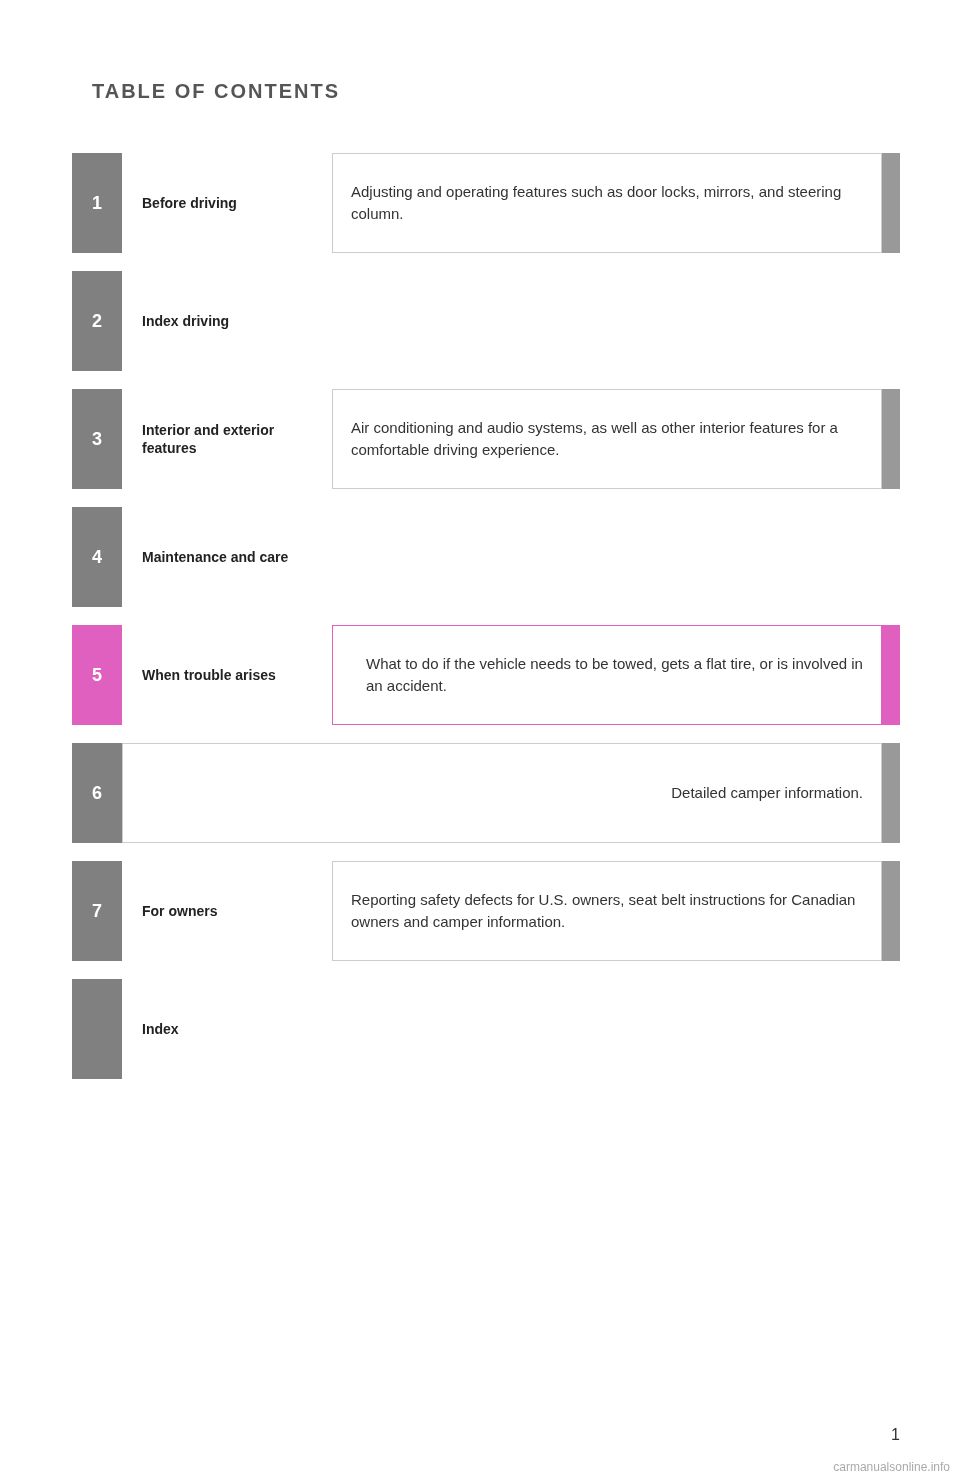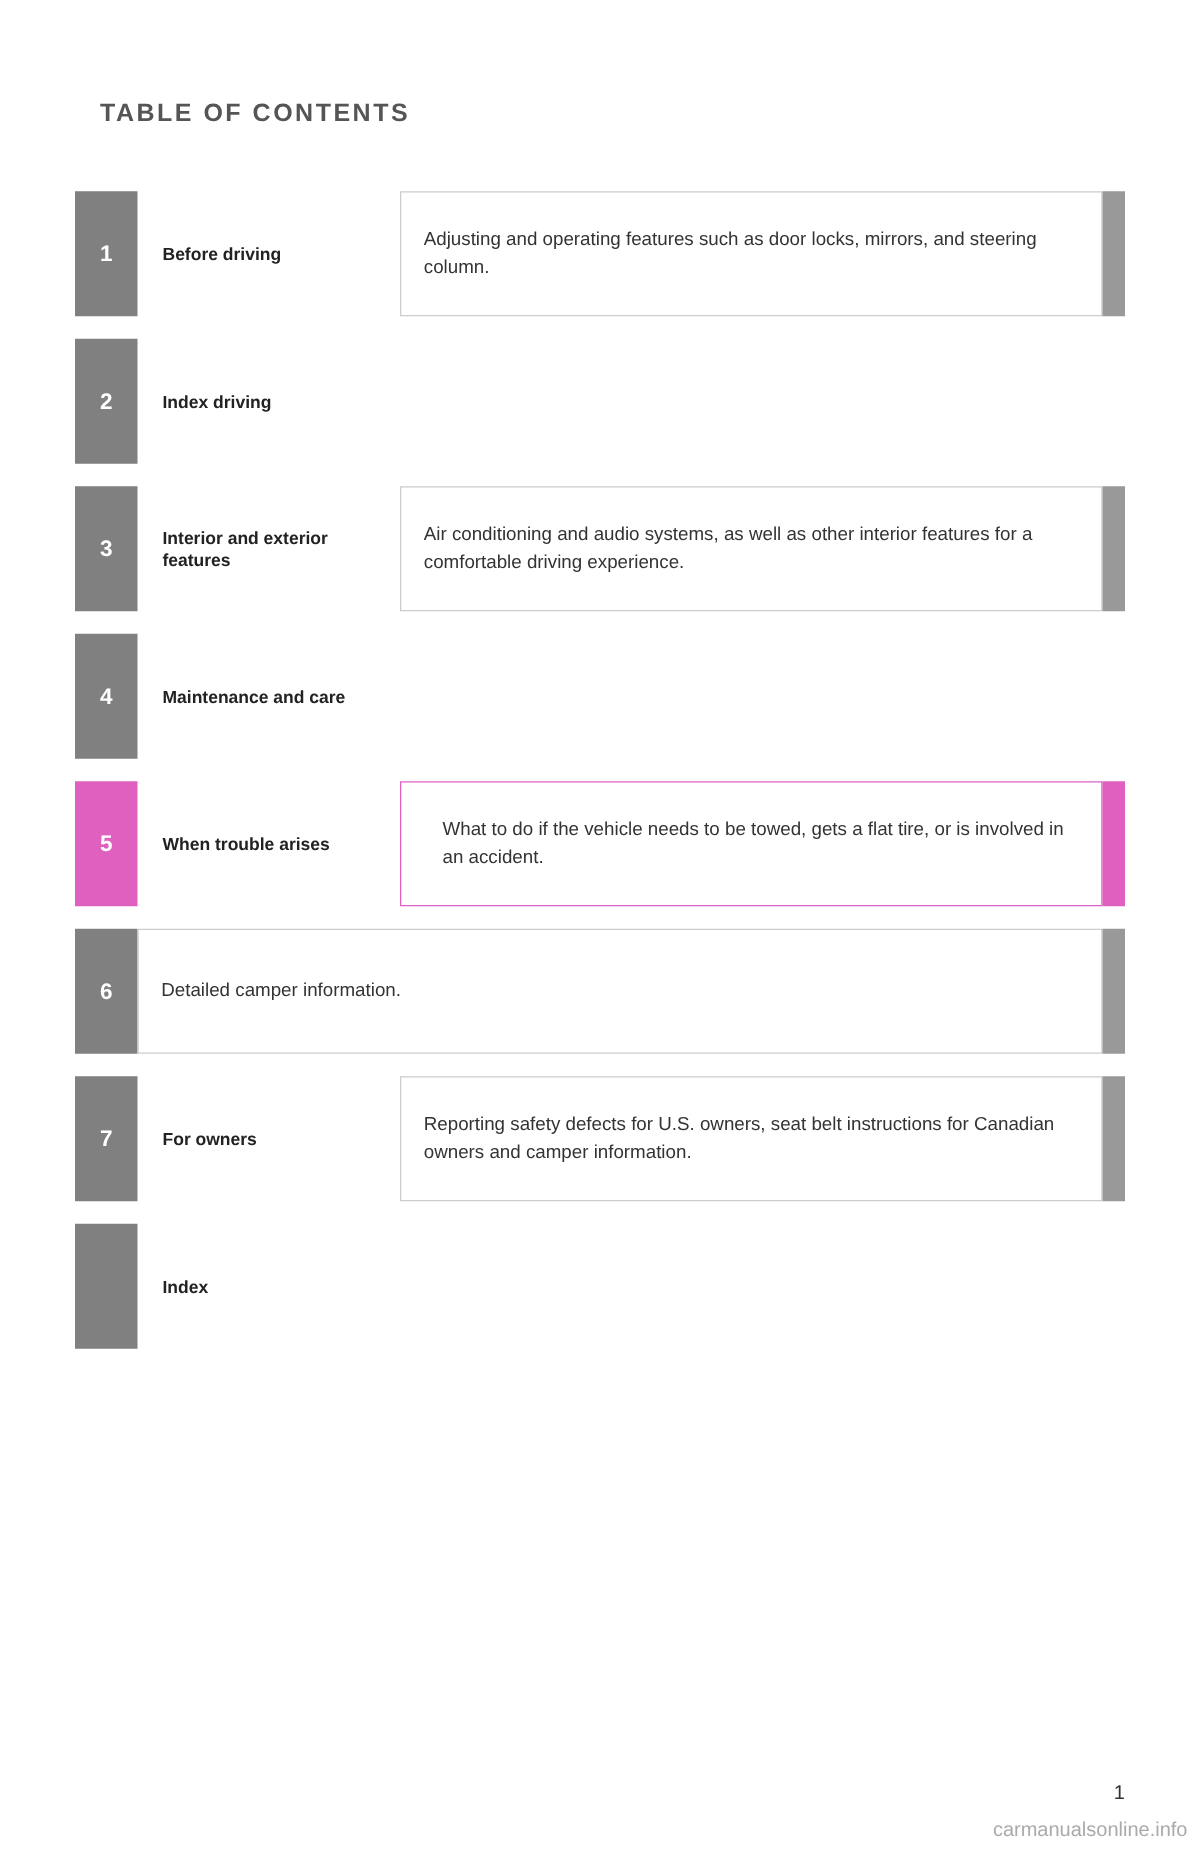--- a/index.html
+++ b/index.html
@@ -11,20 +11,21 @@
     body {
       width: 960px;
       min-height: 1484px;
       background: #ffffff;
       font-family: Arial, Helvetica, sans-serif;
       position: relative;
     }
 
     .page-container {
       padding: 80px 60px 60px 60px;
+      margin-left: 12px;
     }
 
     .page-title {
       font-size: 20px;
       font-weight: bold;
       letter-spacing: 2px;
       color: #555555;
       margin-bottom: 50px;
       margin-left: 20px;
     }
@@ -83,20 +84,21 @@
       display: flex;
       align-items: stretch;
     }
 
     .entry-desc-box {
       flex: 1;
       border: 1px solid #cccccc;
       padding: 15px 18px;
       display: flex;
       align-items: center;
+      justify-content: flex-end;
     }
 
     .entry-desc-box.pink-border {
       border: 1px solid #e060c0;
       padding-left: 33px;
     }
 
     .entry-desc-text {
       font-size: 15px;
       color: #333333;
@@ -121,21 +123,21 @@
       bottom: 40px;
       right: 60px;
       font-size: 16px;
       color: #333333;
     }
 
     .watermark {
       position: absolute;
       bottom: 10px;
       right: 10px;
-      font-size: 16px;
+      font-size: 12px;
       color: #aaaaaa;
     }
   </style>
 </head>
 <body>
 
 <div class="page-container">
   <h1 class="page-title">TABLE OF CONTENTS</h1>
 
   <div class="toc-entries">

